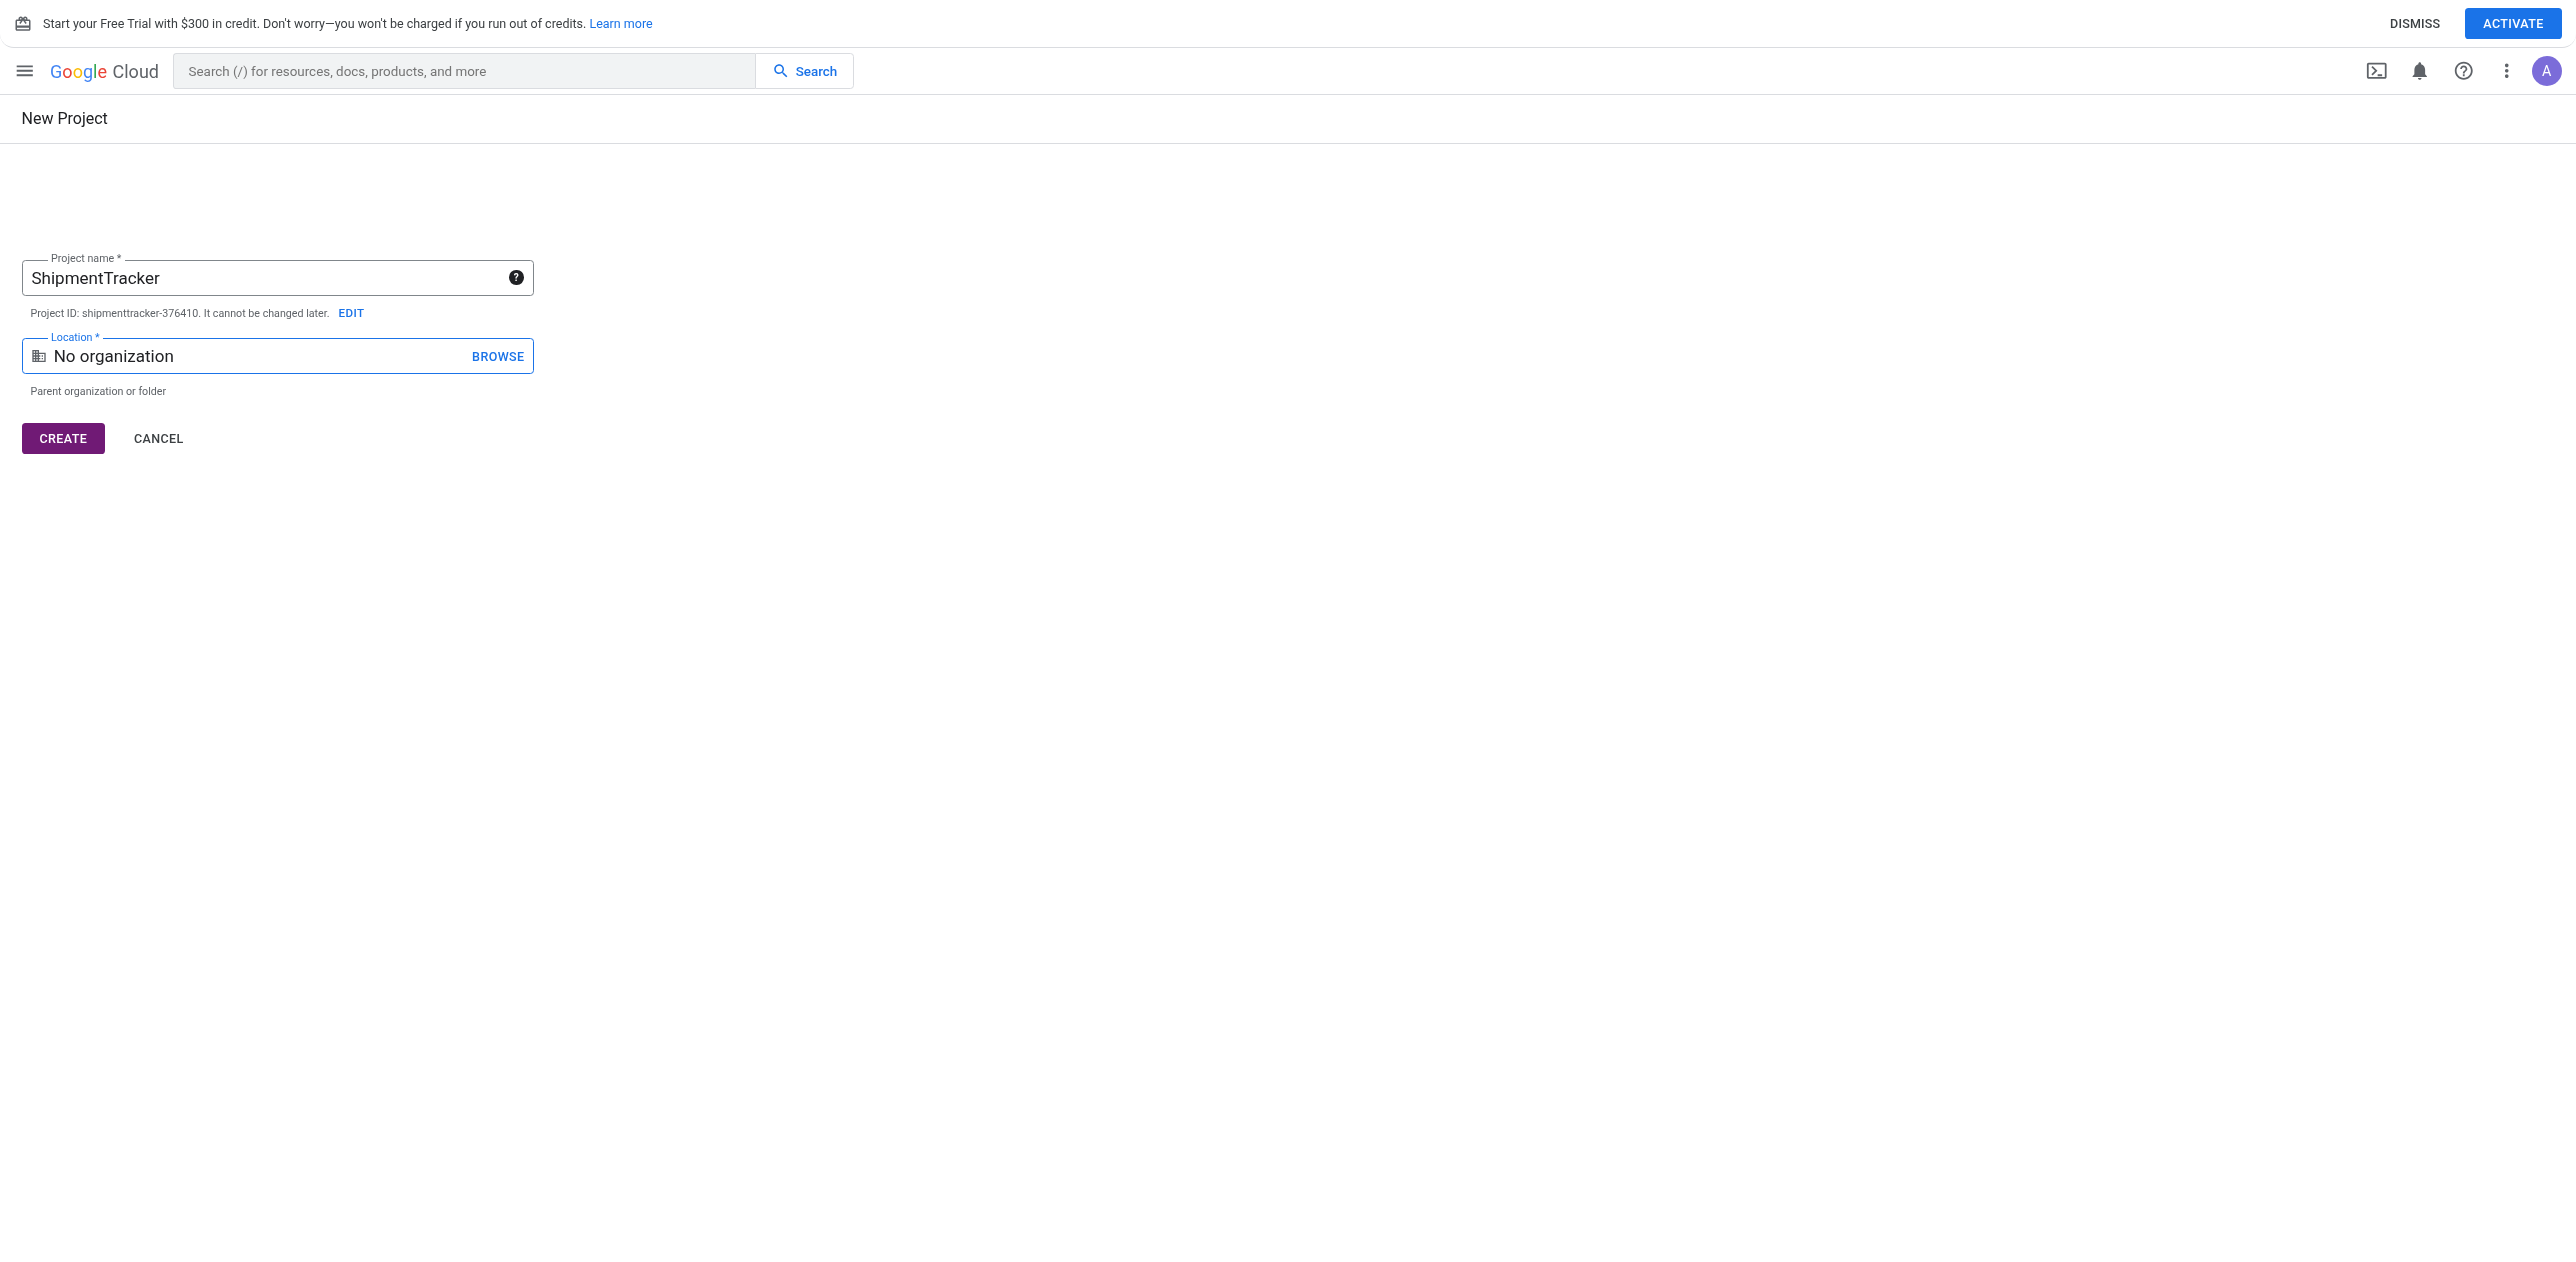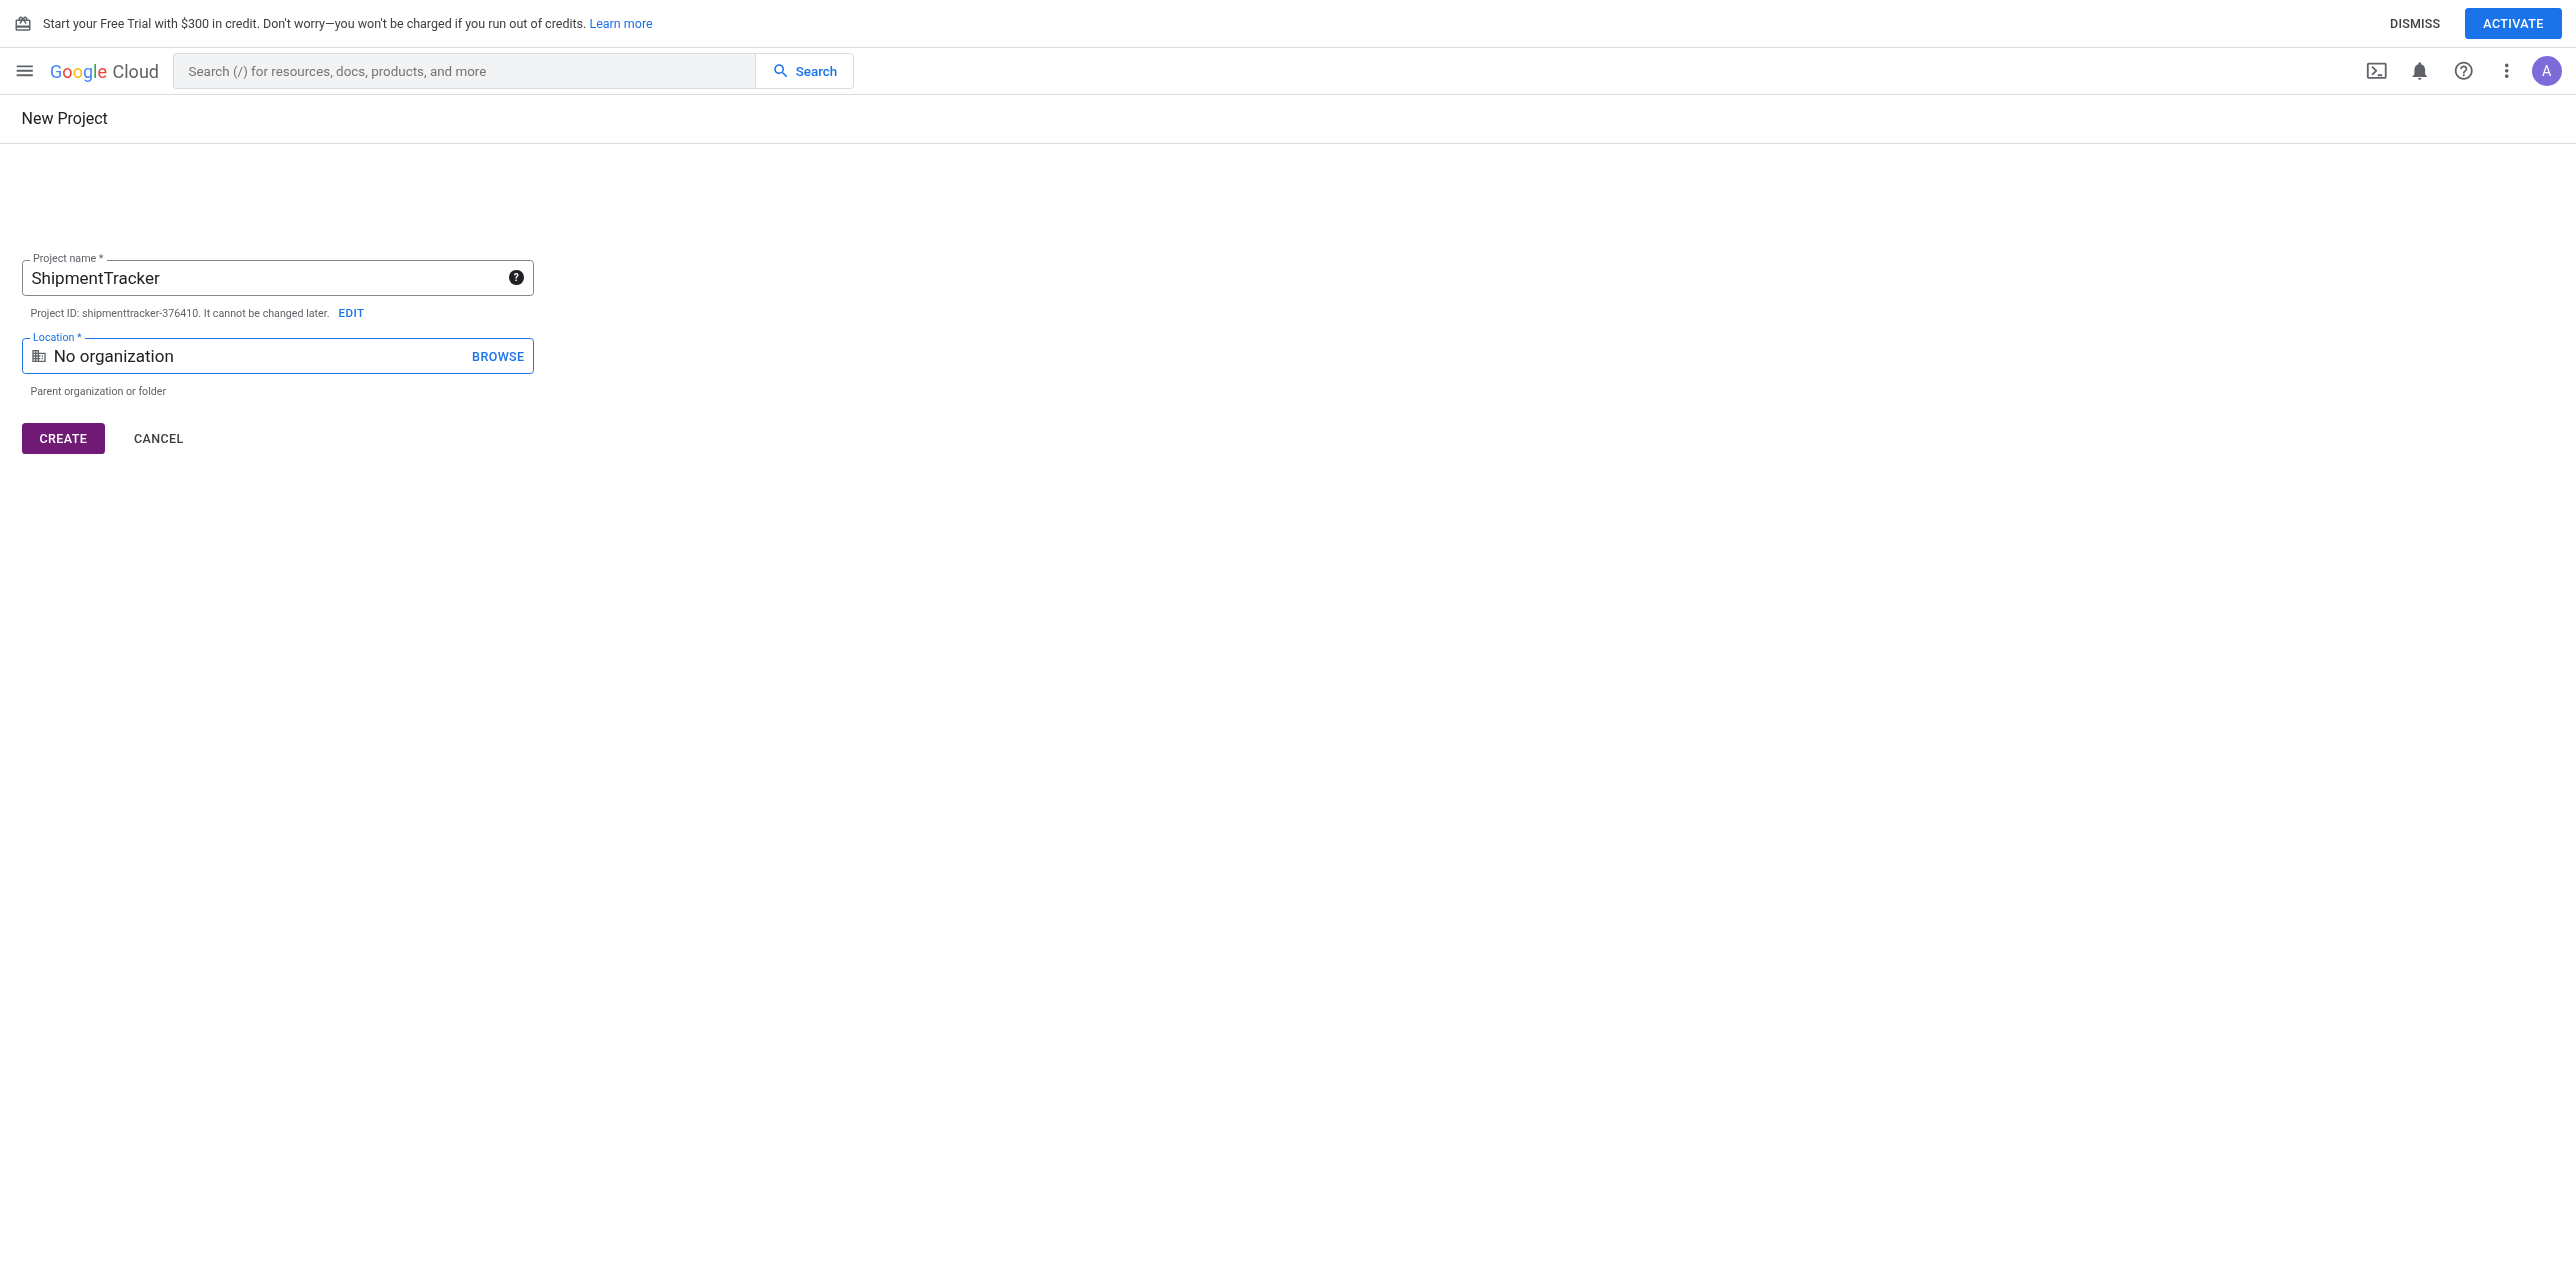--- a/index.html
+++ b/index.html
@@ -6,20 +6,21 @@
     body { background: #fff; color: #202124; font-size: 12.5px; }
 
     
     .trial-banner {
       display: flex;
       align-items: center;
       padding: 7.2px 14.3px;
       border-bottom: 0.9px solid #dadce0;
       gap: 10.7px;
       height: 48px;
+      border-radius: 14px;
     }
     .gift-icon { width: 18px; height: 18px; color: #5f6368; display:flex; align-items:center; justify-content:center; }
     .trial-text { flex: 1; color: #3c4043; font-size: 12.5px; }
     .trial-text a { color: #1a73e8; text-decoration: none; }
     .dismiss-btn {
       background: none; border: none; color: #3c4043; font-weight: 500;
       letter-spacing: 0.2px; padding: 7.2px 14.3px; cursor: pointer; font-size: 12.5px;
     }
     .activate-btn {
       background: #1a73e8; color: #fff; border: none; border-radius: 3.6px;
@@ -93,21 +94,21 @@
     }
     .page-title { font-size: 16px; font-weight: 400; color: #202124; }
 
     
     .content { padding: 116px 21.5px 21.5px 21.5px; max-width: 555px; }
 
     .form-field {
       position: relative; margin-bottom: 5.4px;
     }
     .field-label {
-      position: absolute; top: -7.2px; left: 8px; background: #fff; padding: 0 3.6px;
+      position: absolute; top: -7.2px; left: 26px; background: #fff; padding: 0 3.6px;
       font-size: 10.7px; color: #5f6368;
     }
     .field-label.focused { color: #1a73e8; }
     .field-box {
       display: flex; align-items: center; border: 0.9px solid #80868b;
       border-radius: 3.6px; height: 36px; padding: 0 9px;
     }
     .field-box.focused { border: 1.8px solid #1a73e8; padding: 0 8px; }
     .field-input {
       flex: 1; border: none; outline: none; font-size: 17px; color: #202124;

